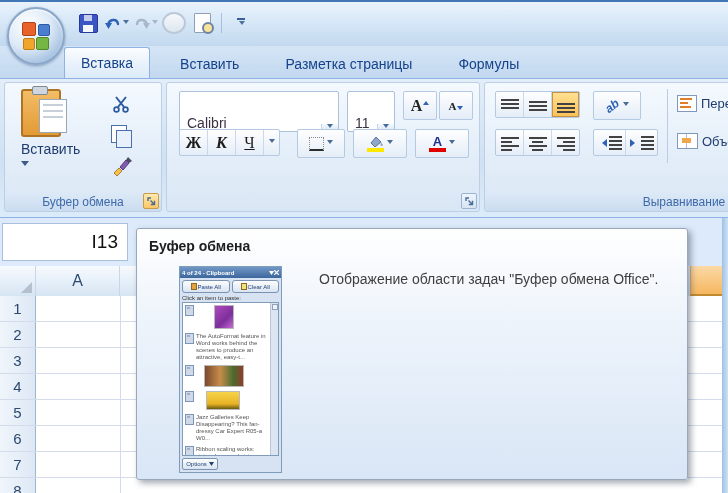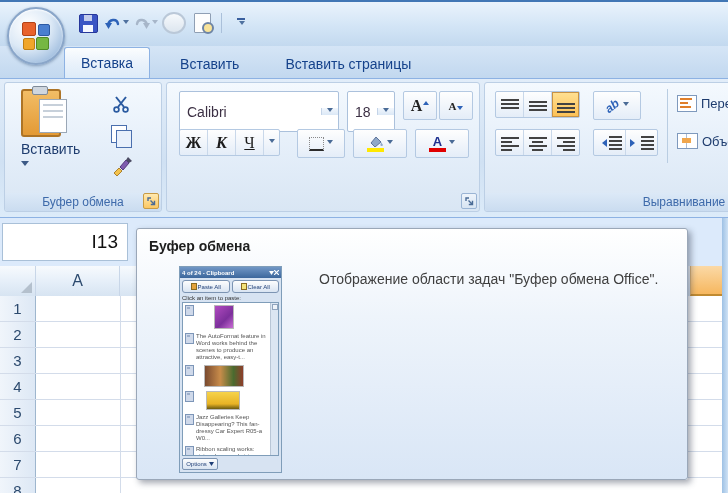--- a/index.html
+++ b/index.html
@@ -64,21 +64,21 @@
     border:1px solid #9aa7b6;}
   .clipboard-ic .page i{display:block;height:2px;background:#c7d0da;margin:4px 3px 0 3px;}
   .paste-big .cap{margin-top:4px;font-size:14px;color:#1e3c6e;}
   .paste-big .dn{width:0;height:0;border:4px solid transparent;border-top:5px solid #3c5a86;margin-top:4px;}
   .small-btn{position:absolute;width:40px;height:26px;display:flex;align-items:center;border-radius:3px;
     padding-left:6px;box-sizing:border-box;cursor:pointer;}
   .copy-ic{position:relative;width:14px;height:16px;background:#fff;border:1px solid #4a6fae;}
   .copy-ic:before{content:"";position:absolute;left:4px;top:4px;width:14px;height:16px;background:#e8f0fb;border:1px solid #4a6fae;}
   
   .combo{position:absolute;height:41px;background:#fff;border:1px solid #abc1dc;border-radius:2px;
-    display:flex;align-items:center;box-sizing:border-box;}
+    display:flex;align-items:flex-end;box-sizing:border-box;}
   .combo .val{flex:1;display:flex;align-items:center;padding-left:7px;font-size:14px;color:#3c3044;}
   .combo .dropbox{width:16px;display:flex;align-items:center;justify-content:center;
     background:linear-gradient(#f2f7fd,#dbe8f6);border-left:1px solid #c4d4e8;cursor:pointer;}
   .tri{width:0;height:0;border:3px solid transparent;border-top:4px solid #4a6b96;}
   .af-btn{position:absolute;top:8px;width:32px;height:27px;border:1px solid #b4c9e2;border-radius:2px;
     background:linear-gradient(#fefefe,#e4edf8);display:flex;align-items:center;justify-content:center;gap:1px;cursor:pointer;}
   .af-btn .A{font-size:16px;font-weight:bold;color:#222;font-family:"Liberation Serif",serif;}
   .af-btn.shrink .A{font-size:11px;}
   .up{width:0;height:0;border:3px solid transparent;border-bottom:4px solid #2d62b8;margin-bottom:8px;}
   .dn2{width:0;height:0;border:3px solid transparent;border-top:4px solid #2d62b8;margin-top:8px;}
@@ -221,21 +221,24 @@
   </div>
 
   <div class="tabstrip">
     <div class="tab active">
         <span>Вставка</span>
       </div>
     <div class="tab">
         <span>Вставить</span>
       </div>
     <div class="tab">
-        <span>Вставить страницы</span>
+        <span>Разметка страницы</span>
+      </div>
+    <div class="tab">
+        <span>Формулы</span>
       </div>
   </div>
 
   <div class="ribbon">
 
     <div class="group" style="left:4px;width:158px;">
       <div class="paste-big">
         <div class="clipboard-ic">
           <span class="clip"></span>
           <span class="page">
@@ -276,21 +279,21 @@
     </div>
 
     <div class="group" style="left:166px;width:314px;">
       <div class="combo" style="left:12px;top:8px;width:160px;">
         <span class="val">Calibri</span>
         <span class="dropbox">
             <span class="tri"></span>
           </span>
       </div>
       <div class="combo" style="left:180px;top:8px;width:48px;">
-        <span class="val">18</span>
+        <span class="val">11</span>
         <span class="dropbox">
             <span class="tri"></span>
           </span>
       </div>
       <div class="af-btn" style="left:236px;">
         <span class="A">A</span>
           <span class="up"></span>
       </div>
       <div class="af-btn shrink" style="left:272px;">
         <span class="A">A</span>

